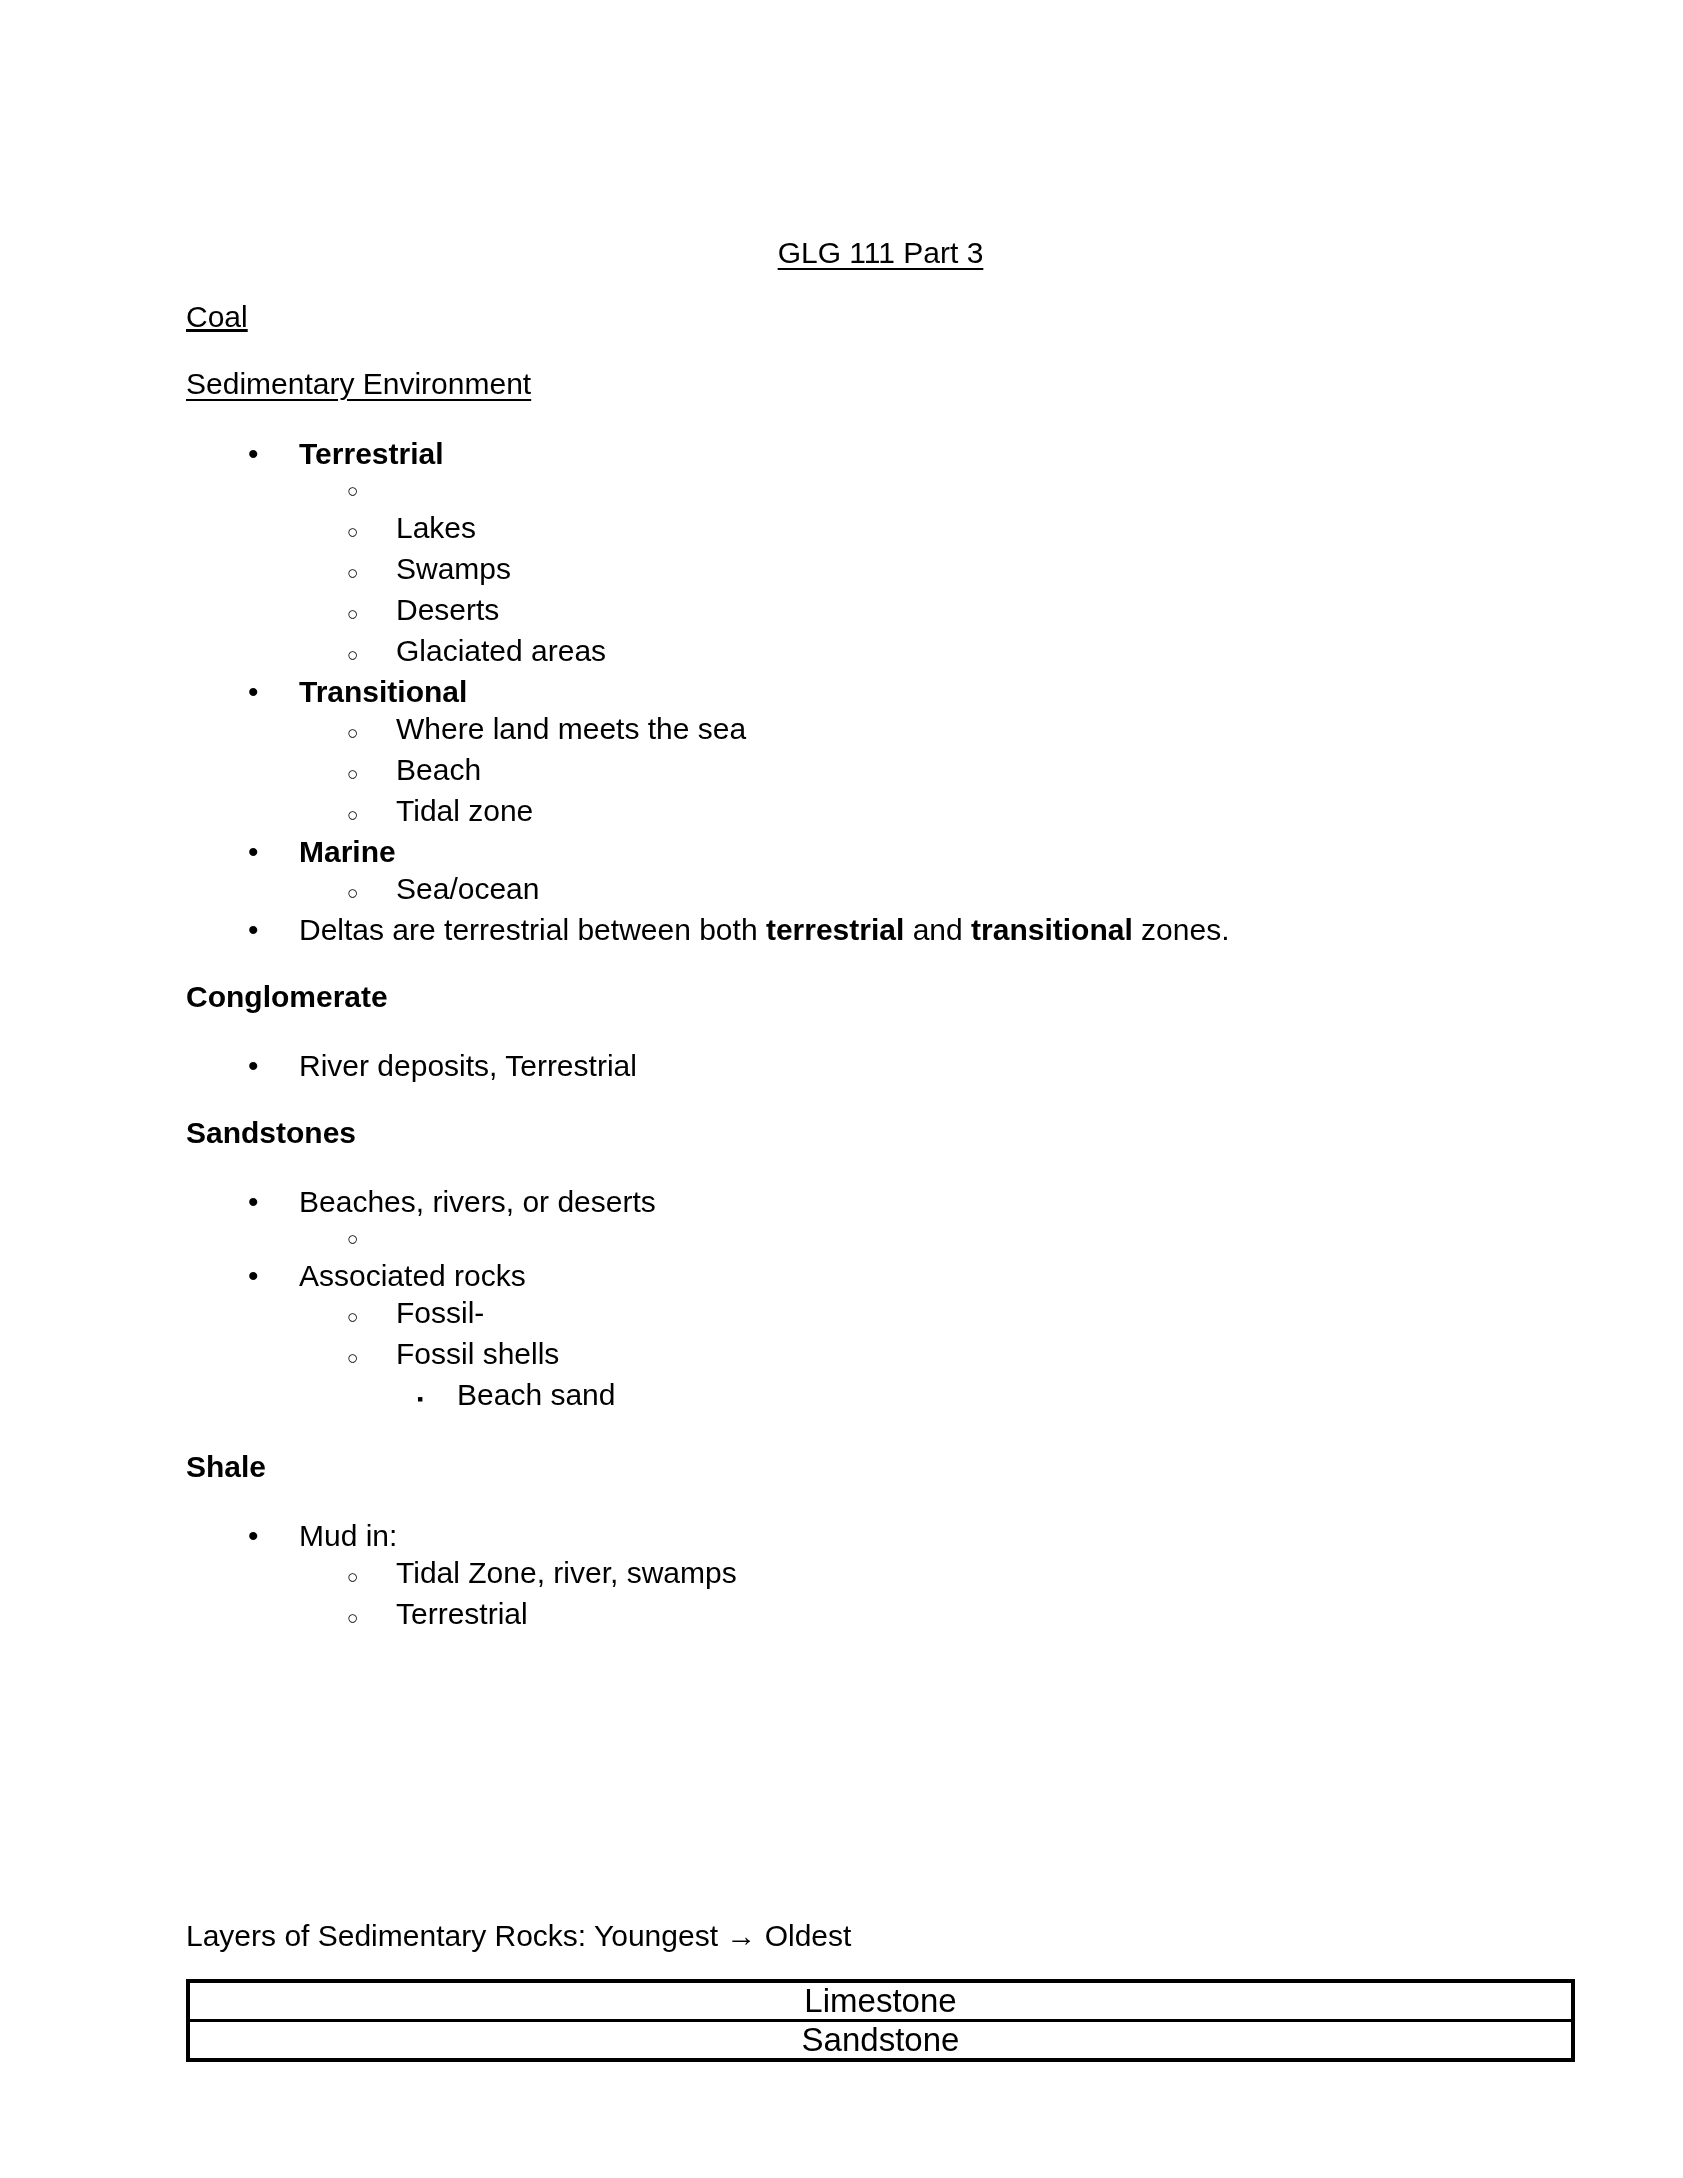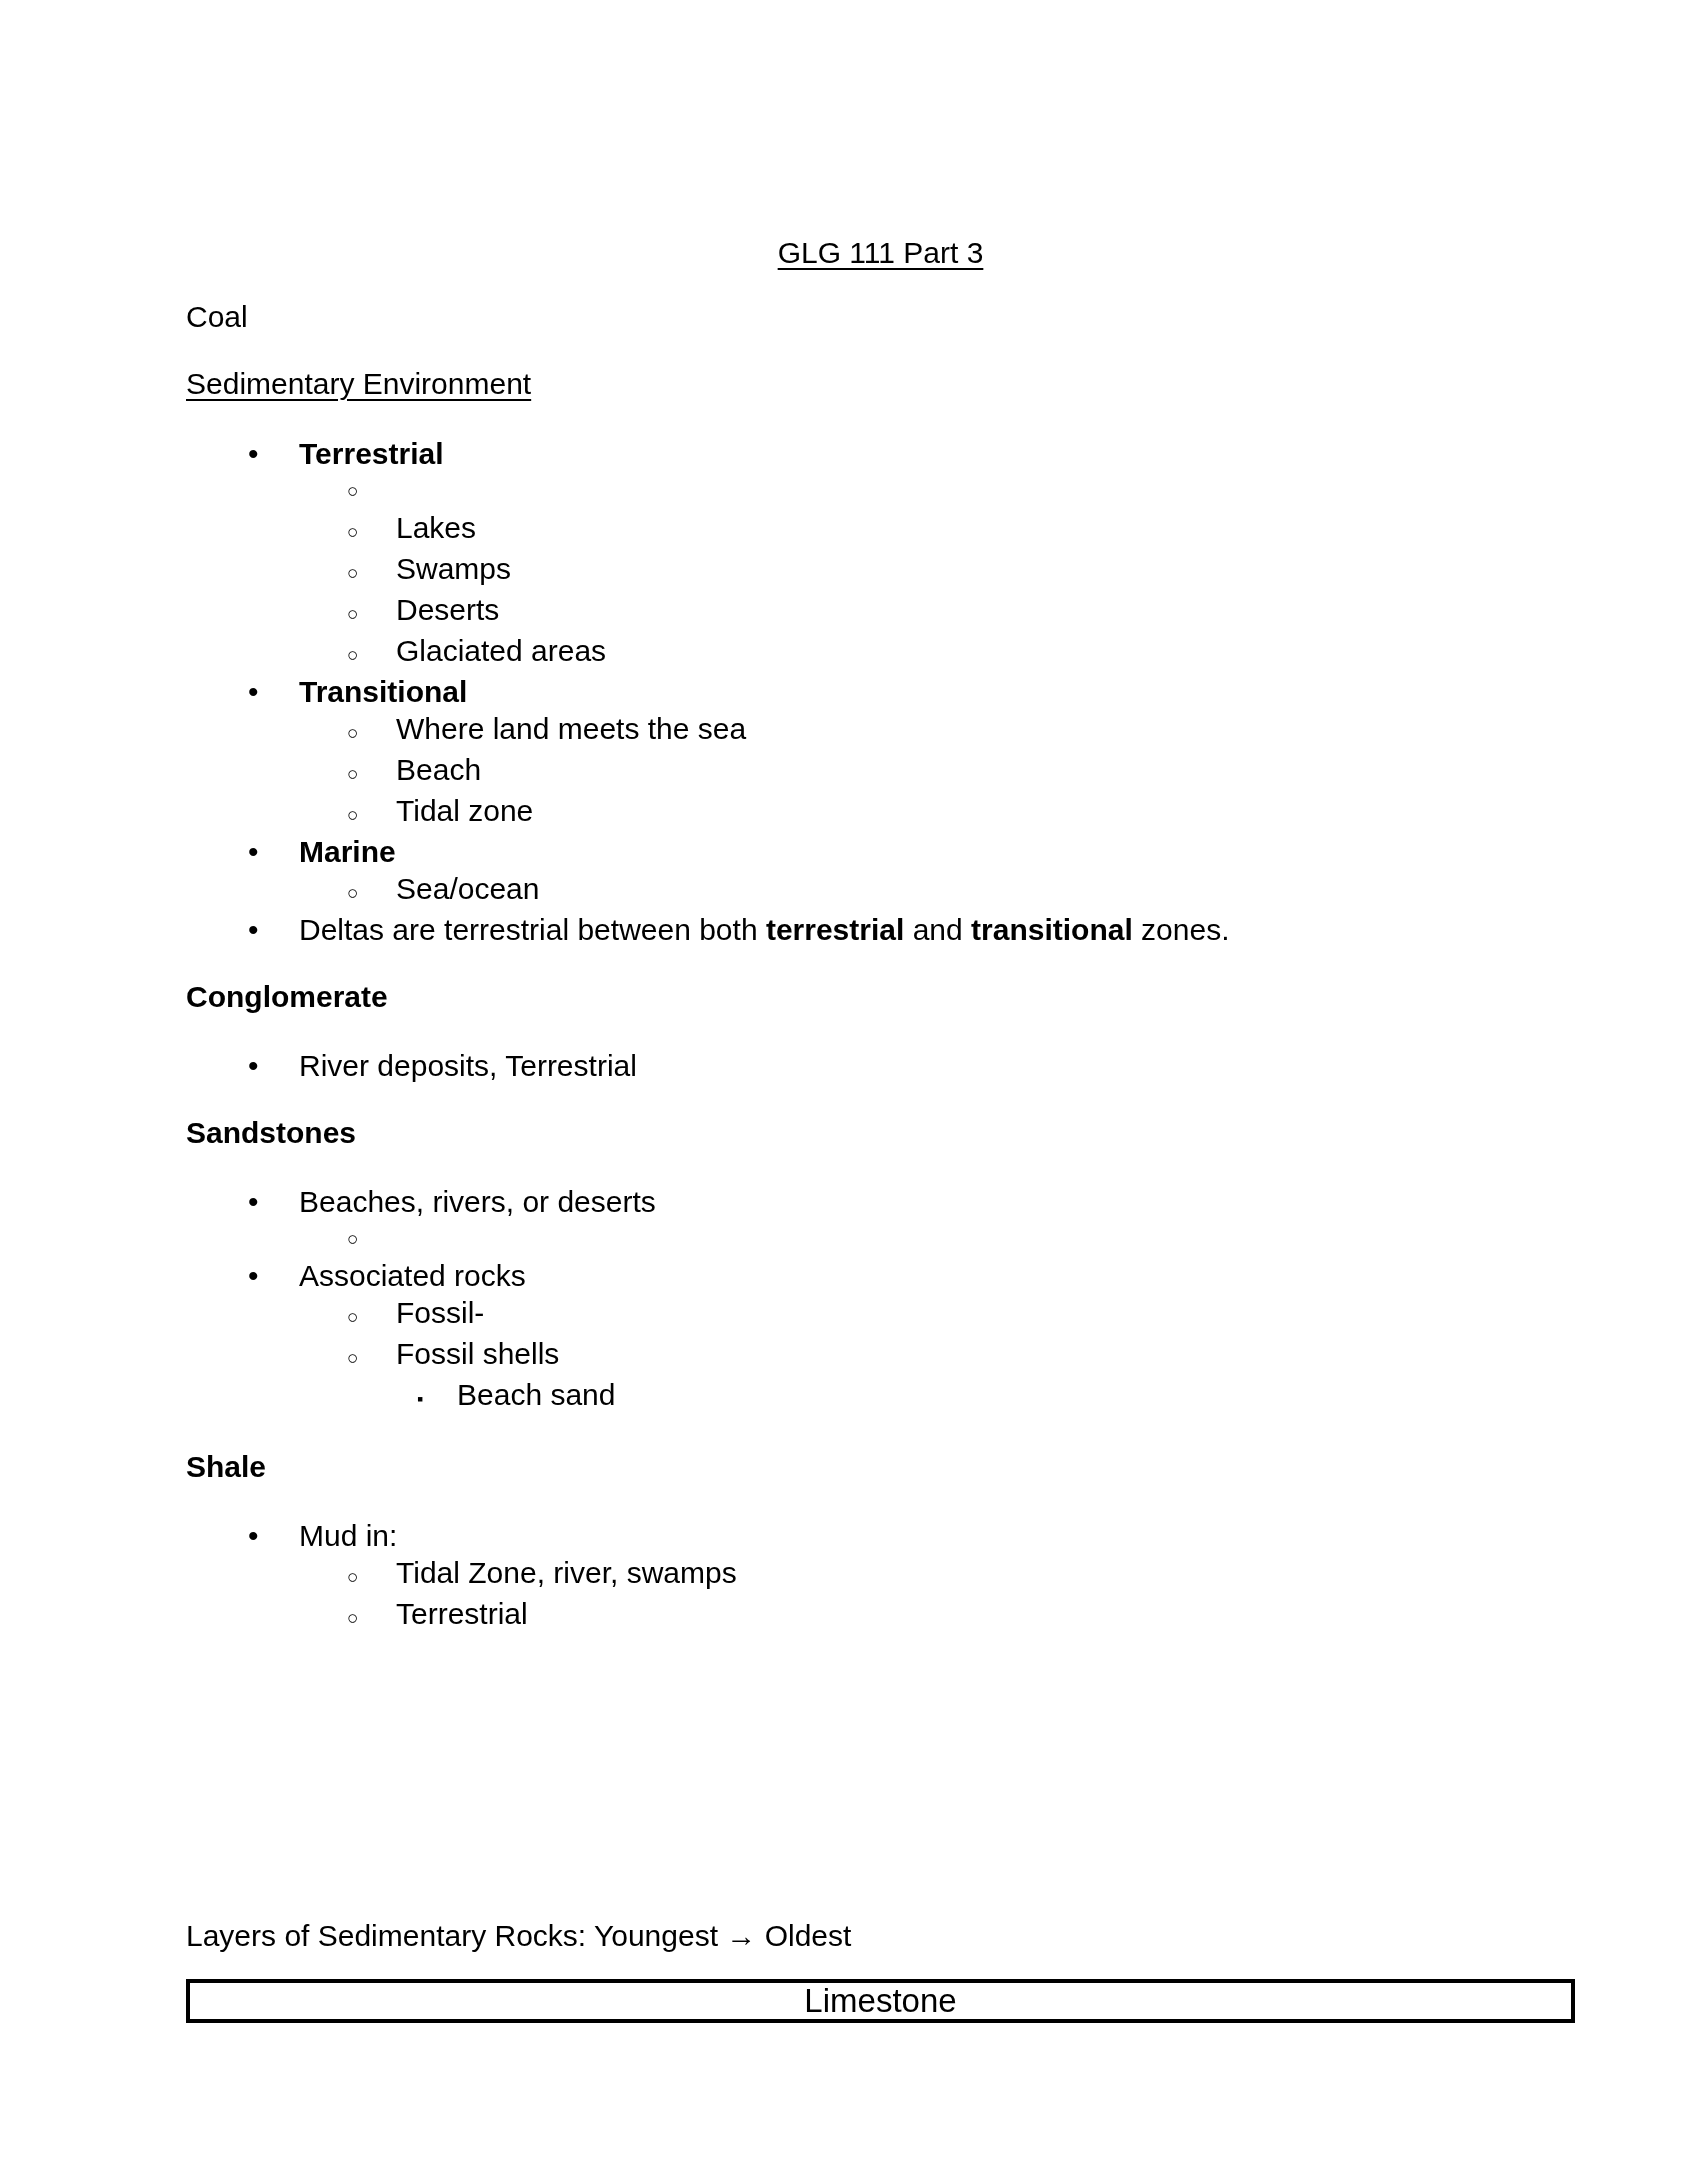--- a/index.html
+++ b/index.html
@@ -20,21 +20,21 @@
   .doc-title {
     text-align: center;
     margin: 0 0 27px 0;
     font-weight: normal;
   }
   .underlined {
     text-decoration: underline;
     text-decoration-thickness: 2px;
     text-underline-offset: 5px;
   }
-  .para { margin: 0 0 30px 0; }
+  .para { margin: 0 0 30px 0; text-decoration: underline; }
   .section-heading-underlined { margin: 0 0 33px 0; font-weight: normal; }
   .bold-heading { margin: 0 0 32px 0; font-weight: bold; }
   .list { margin: 0 0 30px 0; }
   .list.gap-large { margin-bottom: 281px; }
   .li { display: flex; align-items: baseline; }
   .li .txt { flex: 1; }
   .li.bold .txt { font-weight: bold; }
   .lvl1 { padding-left: 62px; }
   .lvl1 .marker { width: 51px; font-size: 30px; }
   .lvl2 { padding-left: 161px; }
@@ -176,17 +176,20 @@
     </div>
   </div>
 
   <div class="caption">Layers of Sedimentary Rocks: Youngest → Oldest</div>
 
   <table class="layers">
     <tbody>
       <tr>
         <td>Limestone</td>
       </tr>
+      <tr>
+        <td>Sandstone</td>
+      </tr>
     </tbody>
   </table>
 
 </div>
 
 
 </body></html>

